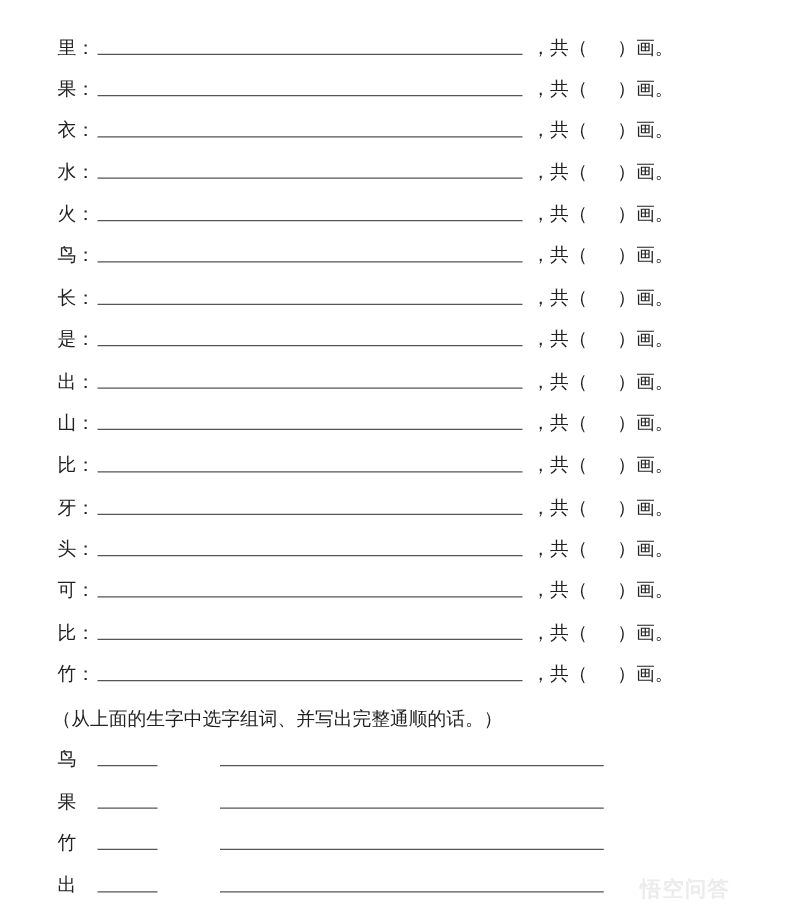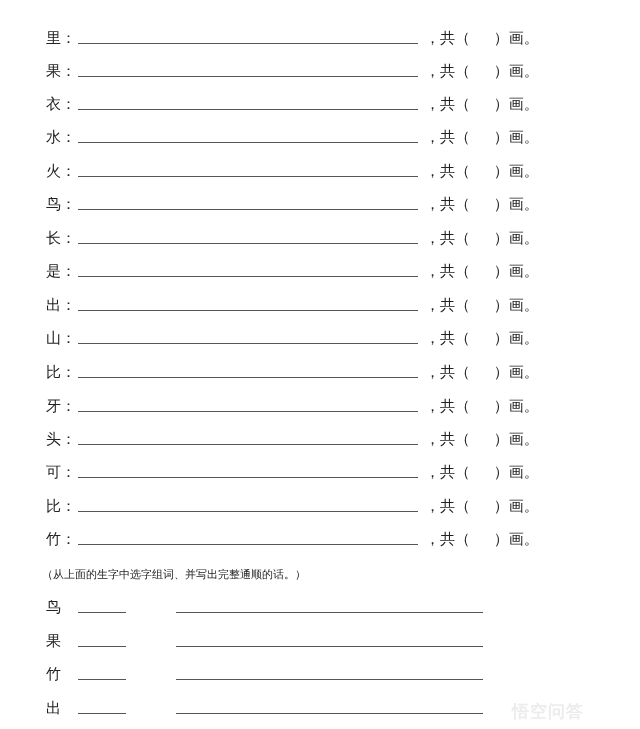--- a/index.html
+++ b/index.html
@@ -2,21 +2,21 @@
 <html><head>
 <meta charset="utf-8">
 <style>
   html, body { margin:0; padding:0; background:#ffffff; }
   body { width:640px; height:729px; position:relative; overflow:hidden;
          font-family:"DejaVu Sans", "Liberation Sans", sans-serif; color:#222; }
   .row { position:absolute; left:0; height:22px; width:640px; }
   .char { position:absolute; left:46px; top:0; font-size:15px; line-height:22px; }
   .line { position:absolute; height:0; border-bottom:1.3px solid #555; }
   .suffix { position:absolute; left:425px; top:0; font-size:15px; line-height:22px; white-space:pre; }
-  .instr { position:absolute; left:42px; top:564px; font-size:11px; line-height:22px; white-space:nowrap; }
+  .instr { position:absolute; left:42px; top:564px; font-size:15px; line-height:22px; white-space:nowrap; }
   .row2 { position:absolute; left:0; width:640px; height:24px; }
   .char2 { position:absolute; left:46px; top:0; font-size:15px; line-height:22px; }
   .wm { position:absolute; left:512px; top:700px; font-size:17px; color:#ececec; font-weight:bold; letter-spacing:1px; }
 </style>
 </head>
 <body>
 
 <div>
   <div class="row" style="top:27px">
     <span class="char">里：</span>

